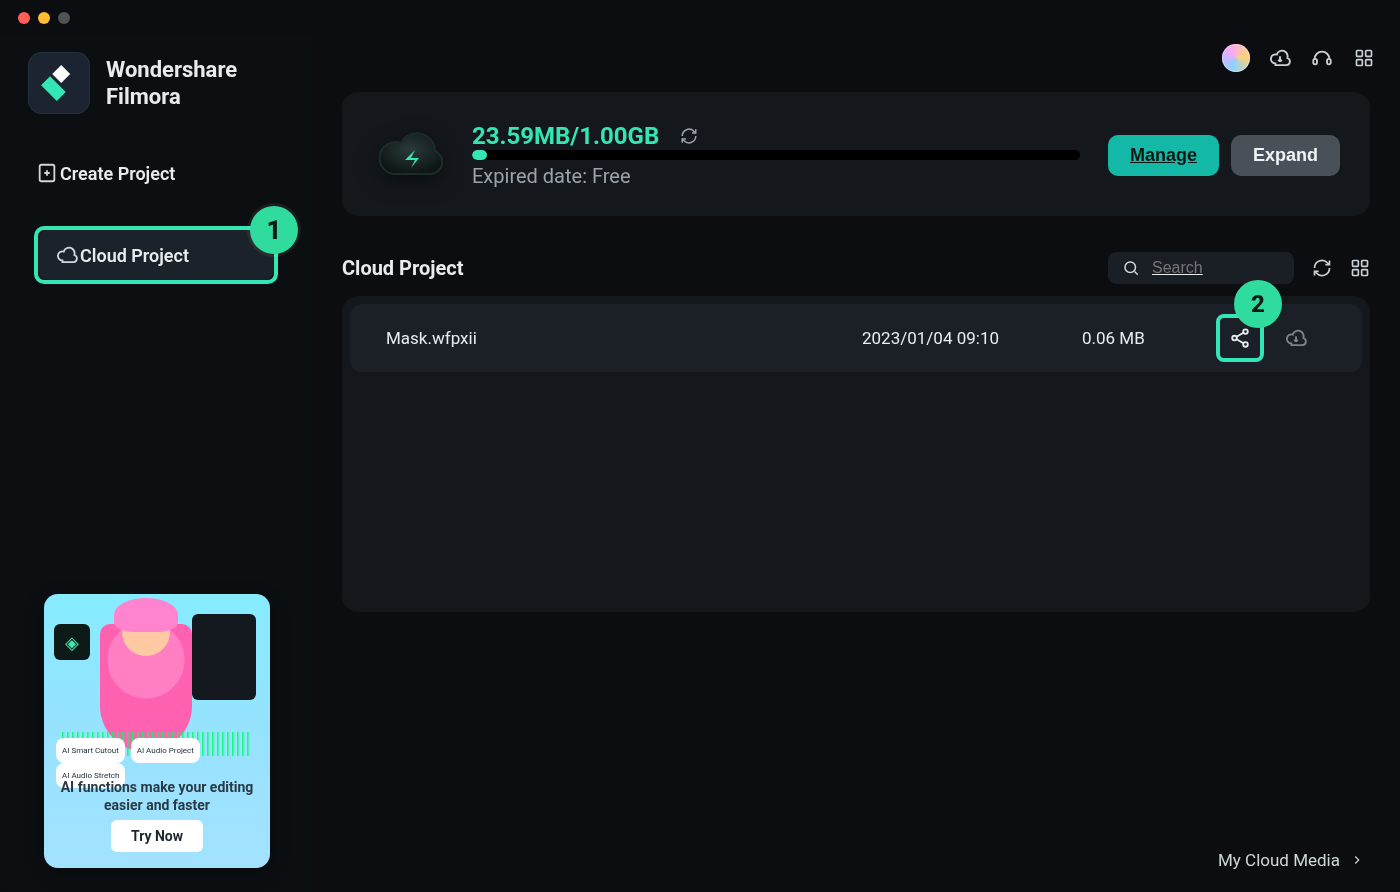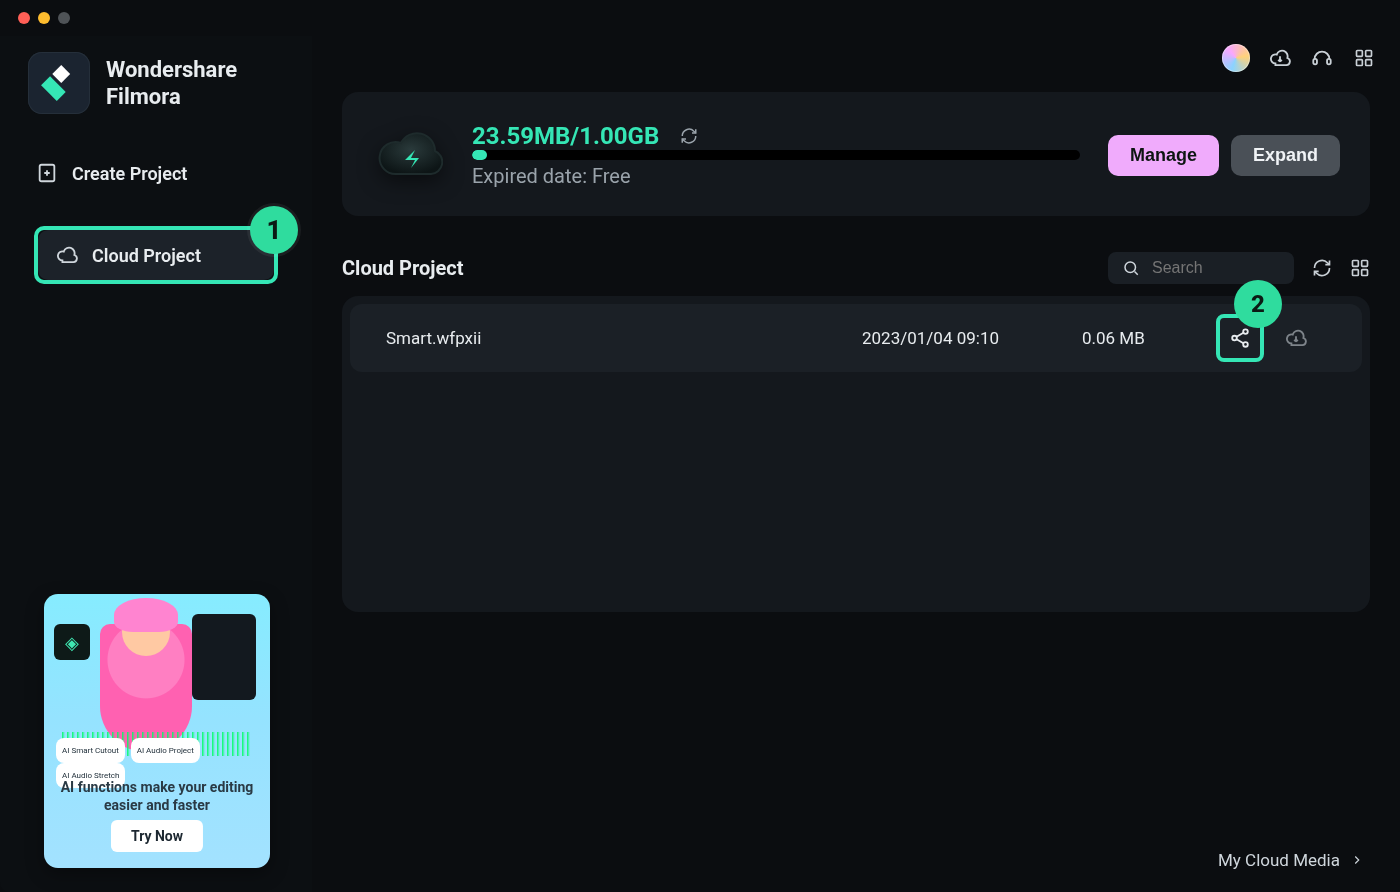--- a/index.html
+++ b/index.html
@@ -23,21 +23,21 @@
   .tl{width:12px;height:12px;border-radius:50%;}
   .tl.red{background:#ff5f57;}
   .tl.yellow{background:#febc2e;}
   .tl.green{background:#4f5357;}
   .body{flex:1;display:flex;min-height:0;}
   .sidebar{width:312px;background:linear-gradient(#0c0f12,#0c0f12);display:flex;flex-direction:column;padding:10px 0 24px 0;position:relative;}
   .brand{display:flex;align-items:center;gap:16px;padding:6px 24px 24px 28px;}
   .logo{width:62px;height:62px;border-radius:14px;background:#1b2430;display:flex;align-items:center;justify-content:center;box-shadow:inset 0 0 0 1px #252f3a;}
   .brand-text{font-size:22px;font-weight:700;line-height:1.25;}
   .nav{padding:10px 18px;}
-  .nav-item{display:flex;align-items:center;gap:14px;padding:14px 18px;border-radius:10px;font-size:18px;font-weight:600;color:var(--text);}
+  .nav-item{display:flex;align-items:center;gap:2px;padding:14px 18px;border-radius:10px;font-size:18px;font-weight:600;color:var(--text);}
   .nav-item .ico{width:22px;height:22px;display:inline-flex;align-items:center;justify-content:center;color:#cfd6dc;}
   .nav-item.active{background:#1c2229;}
   .hl-box{position:relative;border:4px solid var(--accent);border-radius:10px;margin:28px 16px 0 16px;}
   .hl-box .nav-item{margin:0;}
   .badge-num{position:absolute;top:-24px;right:-24px;width:48px;height:48px;border-radius:50%;background:var(--badge);display:flex;align-items:center;justify-content:center;font-size:26px;font-weight:800;color:#0b1a14;box-shadow:0 0 0 3px rgba(255,255,255,0.06);}
   .promo{position:absolute;bottom:24px;left:44px;width:226px;height:274px;border-radius:14px;background:linear-gradient(180deg,#86ecff 0%,#95e3ff 45%,#a3e2ff 100%);overflow:hidden;box-shadow:0 6px 18px rgba(0,0,0,0.35);}
   .promo .mock{position:absolute;top:12px;left:12px;right:12px;height:150px;}
   .promo .lady{position:absolute;left:44px;top:18px;width:92px;height:128px;background:radial-gradient(40px 40px at 50% 28%,#ff7fc2 0 38px,transparent 39px),linear-gradient(#ff61b1,#ff61b1);border-radius:10px 10px 46px 46px;}
   .promo .lady:before{content:"";position:absolute;top:-16px;left:22px;width:48px;height:48px;border-radius:50%;background:#ffc9a3;}
   .promo .lady:after{content:"";position:absolute;top:-26px;left:14px;width:64px;height:34px;border-radius:50% 50% 30% 30%;background:#ff84d0;}
@@ -59,26 +59,26 @@
   .cloud-ic{width:68px;height:56px;display:flex;align-items:center;justify-content:center;}
   .cloud-ic svg{filter:drop-shadow(0 6px 10px rgba(0,0,0,0.5));}
   .storage-main{flex:1;display:flex;flex-direction:column;gap:0;}
   .storage-top{display:flex;align-items:center;gap:18px;}
   .usage{color:var(--accent);font-size:24px;font-weight:700;}
   .progress{height:10px;background:#000;border-radius:6px;overflow:hidden;width:100%;}
   .progress .fill{height:100%;width:2.4%;background:var(--accent);border-radius:6px;}
   .expiry{color:var(--muted);font-size:20px;margin-top:4px;}
   .storage-actions{display:flex;gap:12px;}
   .btn{border:none;border-radius:10px;padding:10px 22px;font-size:18px;font-weight:700;cursor:pointer;}
-  .btn-accent{background:#f0abfc;color:#0d1512;}
+  .btn-accent{background:#14b8a6;color:#0d1512;text-decoration:underline;}
   .btn-gray{background:#4a5057;color:#f0f3f6;}
 
   .section-head{display:flex;align-items:center;justify-content:space-between;margin:36px 30px 12px 30px;}
   .section-title{font-size:20px;font-weight:700;}
-  .head-actions{display:flex;align-items:center;gap:18px;}
+  .head-actions{display:flex;align-items:center;gap:18px;text-decoration:underline;}
   .search{display:flex;align-items:center;gap:10px;background:#1a1f25;border-radius:8px;padding:6px 14px;width:158px;color:#9aa3ab;}
   .search input{background:transparent;border:none;outline:none;color:#cfd6dc;font-size:16px;width:100%;}
   .head-ic{color:#c9d0d6;display:inline-flex;}
 
   .list{background:var(--panel);border-radius:16px;margin:0 30px 0 30px;padding:8px 0 240px 0;position:relative;}
   .row{display:grid;grid-template-columns:1fr 220px 140px 56px 56px;align-items:center;padding:16px 28px;font-size:17px;color:#e8ecef;}
   .row.hover{background:#1b2026;border-radius:12px;margin:0 8px;}
   .row .name{padding-left:8px;}
   .row .date,.row .size{color:#e8ecef;}
   .ic-btn{display:inline-flex;align-items:center;justify-content:center;width:36px;height:36px;color:#cfd6dc;border-radius:8px;}
@@ -245,21 +245,21 @@
                 <rect x="14" y="3" width="7" height="7" rx="1"></rect>
                 <rect x="3" y="14" width="7" height="7" rx="1"></rect>
                 <rect x="14" y="14" width="7" height="7" rx="1"></rect>
               </svg>
           </span>
         </div>
       </div>
 
       <div class="list">
         <div class="row hover">
-          <div class="name">Smart.wfpxii</div>
+          <div class="name">Mask.wfpxii</div>
           <div class="date">2023/01/04 09:10</div>
           <div class="size">0.06 MB</div>
           <div class="ic-btn hl2">
             <svg width="22" height="22" viewBox="0 0 24 24" fill="none" stroke="#e8ecef" stroke-width="2">
                 <circle cx="18" cy="5" r="2.5"></circle>
                 <circle cx="6" cy="12" r="2.5"></circle>
                 <circle cx="18" cy="19" r="2.5"></circle>
                 <path d="M8.3 10.7 15.7 6.3M8.3 13.3l7.4 4.4"></path>
               </svg>
             <span class="box"></span>

